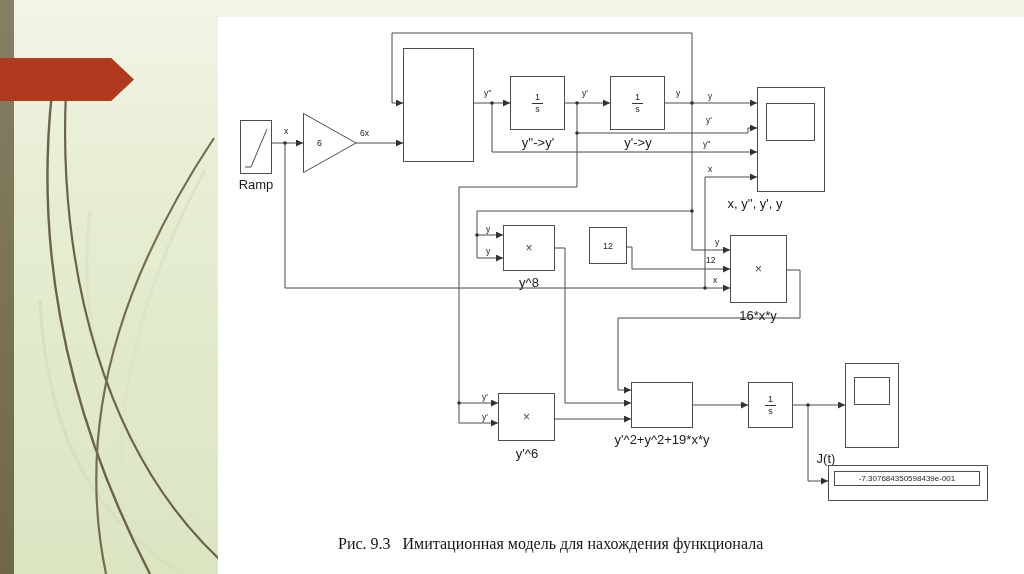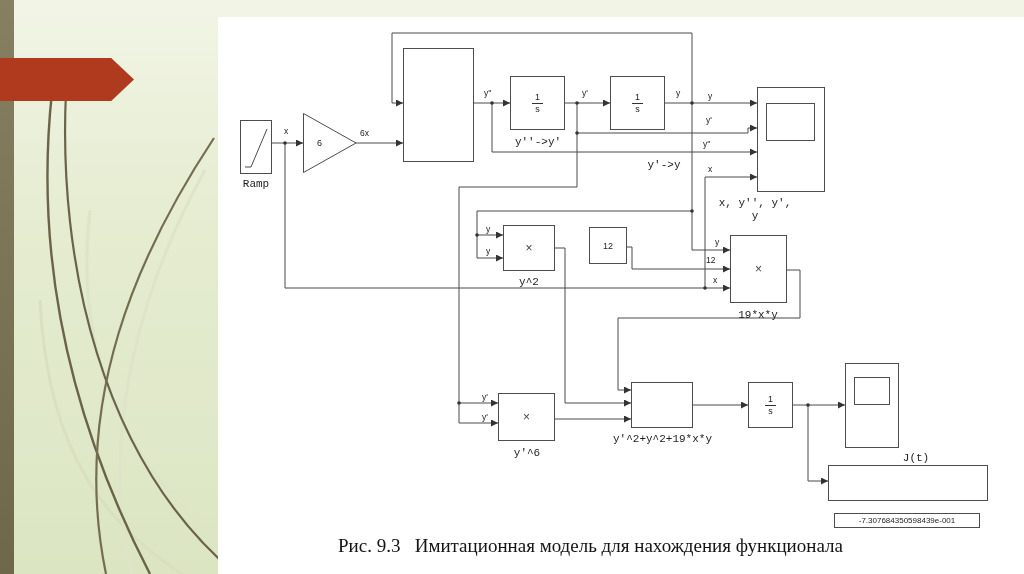--- a/index.html
+++ b/index.html
@@ -9,29 +9,29 @@
   .curves{position:absolute;left:0;top:0;width:1024px;height:574px;}
   .stripe{position:absolute;left:0;top:0;width:14px;height:574px;
           background:linear-gradient(to bottom,#877f61,#6e6749);}
   .red-arrow{position:absolute;left:0;top:58px;width:134px;height:43px;background:#b03a1e;
              clip-path:polygon(0 0,83% 0,100% 50%,83% 100%,0 100%);}
   .panel{position:absolute;left:218px;top:17px;width:806px;height:557px;background:#ffffff;}
   .wires{position:absolute;left:0;top:0;width:1024px;height:574px;}
   .blk{position:absolute;background:#fff;border:1px solid #4d4d4d;box-sizing:border-box;
        display:flex;align-items:center;justify-content:center;}
   .screen{position:absolute;background:#fff;border:1px solid #4d4d4d;box-sizing:border-box;}
-  .lbl{position:absolute;font-size:11px;line-height:1.15;color:#1c1c1c;text-align:center;font-family:Liberation Mono, monospace;}
+  .lbl{position:absolute;font-size:13px;line-height:1.15;color:#1c1c1c;text-align:center;}
   .sig{position:absolute;font-size:8.5px;line-height:1;color:#1c1c1c;}
   .xsym{font-size:12px;color:#444;}
   .gnum{position:absolute;font-size:9px;color:#1c1c1c;}
   .frac{display:flex;flex-direction:column;align-items:center;font-size:9px;color:#1c1c1c;line-height:1.15;}
   .frac .den{border-top:1px solid #333;padding:0 3px;}
   .dispval{font-size:8px;color:#1c1c1c;white-space:nowrap;}
   .caption{position:absolute;left:338px;top:535px;font-family:"Liberation Serif",serif;
-           font-size:19px;color:#141414;white-space:pre;}
+           font-size:16px;color:#141414;white-space:pre;}
 </style>
 </head>
 <body>
 
 <div class="slide">
 
   <svg class="curves" viewBox="0 0 1024 574">
     <path d="M 90,210 C 75,340 110,470 262,574" stroke="#dde4c8" stroke-width="3.2" fill="none"></path>
     <path d="M 40,300 C 46,420 82,510 182,574" stroke="#d9e0c0" stroke-width="3" fill="none"></path>
     <path d="M 205,170 C 150,270 96,420 132,574" stroke="#dde4c8" stroke-width="3" fill="none"></path>
@@ -114,61 +114,61 @@
     </div>
   </div>
   <span class="lbl" style="left:498px;top:136px;width:80px;">y''-&gt;y'</span>
 
   <div class="blk" style="left:610px;top:76px;width:55px;height:54px;">
     <div class="frac">
       <span>1</span>
       <span class="den">s</span>
     </div>
   </div>
-  <span class="lbl" style="left:624px;top:136px;width:80px;margin-top:23px;">y'-&gt;y</span>
+  <span class="lbl" style="left:598px;top:136px;width:80px;">y'-&gt;y</span>
 
   <div class="blk" style="left:757px;top:87px;width:68px;height:105px;"></div>
   <div class="screen" style="left:766px;top:103px;width:49px;height:38px;"></div>
   <span class="lbl" style="left:715px;top:197px;width:80px;">x, y'', y', y</span>
 
   <div class="blk" style="left:503px;top:225px;width:52px;height:46px;">
     <span class="xsym">×</span>
   </div>
-  <span class="lbl" style="left:503px;top:276px;width:52px;">y^2</span>
+  <span class="lbl" style="left:503px;top:276px;width:52px;">y^8</span>
 
   <div class="blk" style="left:589px;top:227px;width:38px;height:37px;font-size:9px;color:#1c1c1c;">
     <span>12</span>
   </div>
 
   <div class="blk" style="left:730px;top:235px;width:57px;height:68px;">
     <span class="xsym">×</span>
   </div>
-  <span class="lbl" style="left:726px;top:309px;width:64px;">19*x*y</span>
+  <span class="lbl" style="left:726px;top:309px;width:64px;">16*x*y</span>
 
   <div class="blk" style="left:498px;top:393px;width:57px;height:48px;">
     <span class="xsym">×</span>
   </div>
   <span class="lbl" style="left:496px;top:447px;width:62px;">y'^6</span>
 
   <div class="blk" style="left:631px;top:382px;width:62px;height:46px;"></div>
   <span class="lbl" style="left:613px;top:433px;width:98px;">y'^2+y^2+19*x*y</span>
 
   <div class="blk" style="left:748px;top:382px;width:45px;height:46px;">
     <div class="frac">
       <span>1</span>
       <span class="den">s</span>
     </div>
   </div>
 
   <div class="blk" style="left:845px;top:363px;width:54px;height:85px;"></div>
   <div class="screen" style="left:854px;top:377px;width:36px;height:28px;"></div>
-  <span class="lbl" style="left:889px;top:452px;width:54px;">J(t)</span>
+  <span class="lbl" style="left:799px;top:452px;width:54px;">J(t)</span>
 
   <div class="blk" style="left:828px;top:465px;width:160px;height:36px;"></div>
-  <div class="screen" style="left:834px;top:471px;width:146px;height:15px;display:flex;align-items:center;justify-content:center;margin-top:42px;">
+  <div class="screen" style="left:834px;top:471px;width:146px;height:15px;display:flex;align-items:center;justify-content:center;">
     <span class="dispval">-7.307684350598439e-001</span>
   </div>
 
   <span class="sig" style="left:284px;top:127px;">x</span>
   <span class="sig" style="left:360px;top:129px;">6x</span>
   <span class="sig" style="left:484px;top:89px;">y''</span>
   <span class="sig" style="left:582px;top:89px;">y'</span>
   <span class="sig" style="left:676px;top:89px;">y</span>
   <span class="sig" style="left:708px;top:92px;">y</span>
   <span class="sig" style="left:706px;top:116px;">y'</span>

